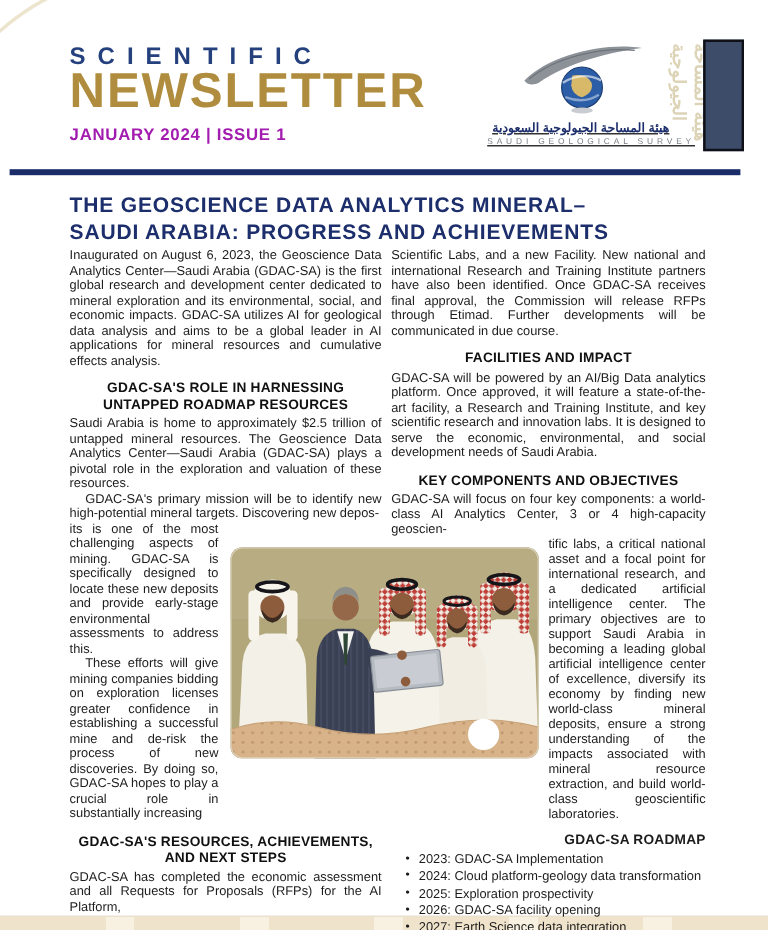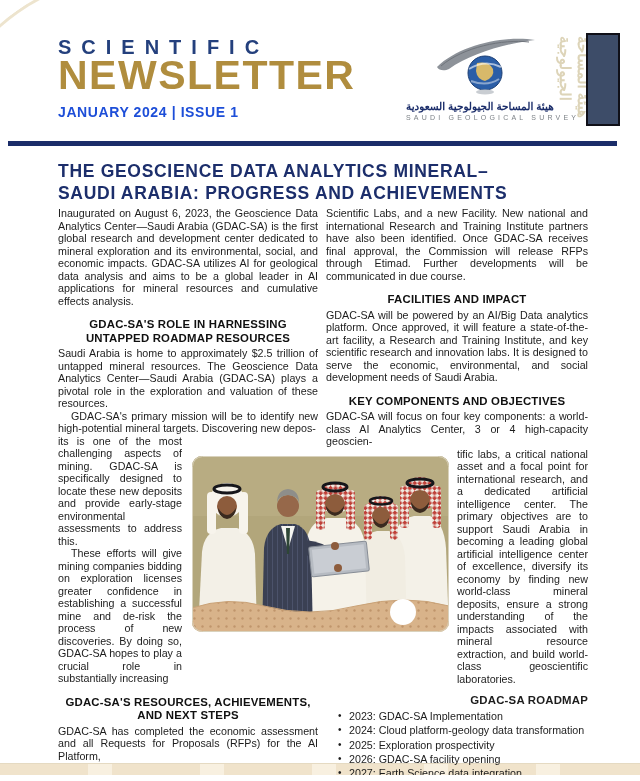--- a/index.html
+++ b/index.html
@@ -7,24 +7,24 @@
           font-family:"Liberation Sans", sans-serif; }
 
   
   .corner-swoosh { position:absolute; left:-34px; top:6px; width:130px; height:46px;
           border-top:3px solid #ece2c9; border-radius:50%; transform:rotate(-35deg); opacity:.9; }
 
   
   .masthead { position:absolute; left:58px; top:36px; z-index:3; }
   .m1 { font-size:20px; font-weight:bold; letter-spacing:10px; color:#24407d; }
   .m2 { font-size:41px; font-weight:bold; letter-spacing:1.5px; color:#b08d3e; margin-top:-4px; line-height:1.02; }
-  .m3 { font-size:14px; font-weight:bold; letter-spacing:0.6px; color:#1d4ed8; margin-top:7px; }
-
-  
-  .logo { position:absolute; left:406px; top:33px; width:156px; z-index:3; }
+  .m3 { font-size:14px; font-weight:bold; letter-spacing:0.6px; color:#a21caf; margin-top:7px; }
+
+  
+  .logo { position:absolute; left:406px; top:33px; width:156px; text-align:center; z-index:3;text-decoration:underline; }
   .logo svg { display:block; margin:0 auto; }
   .logo-ar { font-size:10.5px; font-weight:bold; color:#1c2e6b; margin-top:1px; }
   .logo-en { font-size:7px; color:#7c8186; letter-spacing:3.2px; margin-top:2px; white-space:nowrap; }
 
   
   .watermark { position:absolute; left:556px; top:36px; height:98px; writing-mode:vertical-rl;
           font-size:15px; font-weight:bold; color:#ddd4b8; letter-spacing:2px; z-index:2; overflow:hidden; }
   .accent-block { position:absolute; left:586px; top:33px; width:30px; height:89px;
           background:#3d4c68; border:2px solid #101018; z-index:3; }
 

